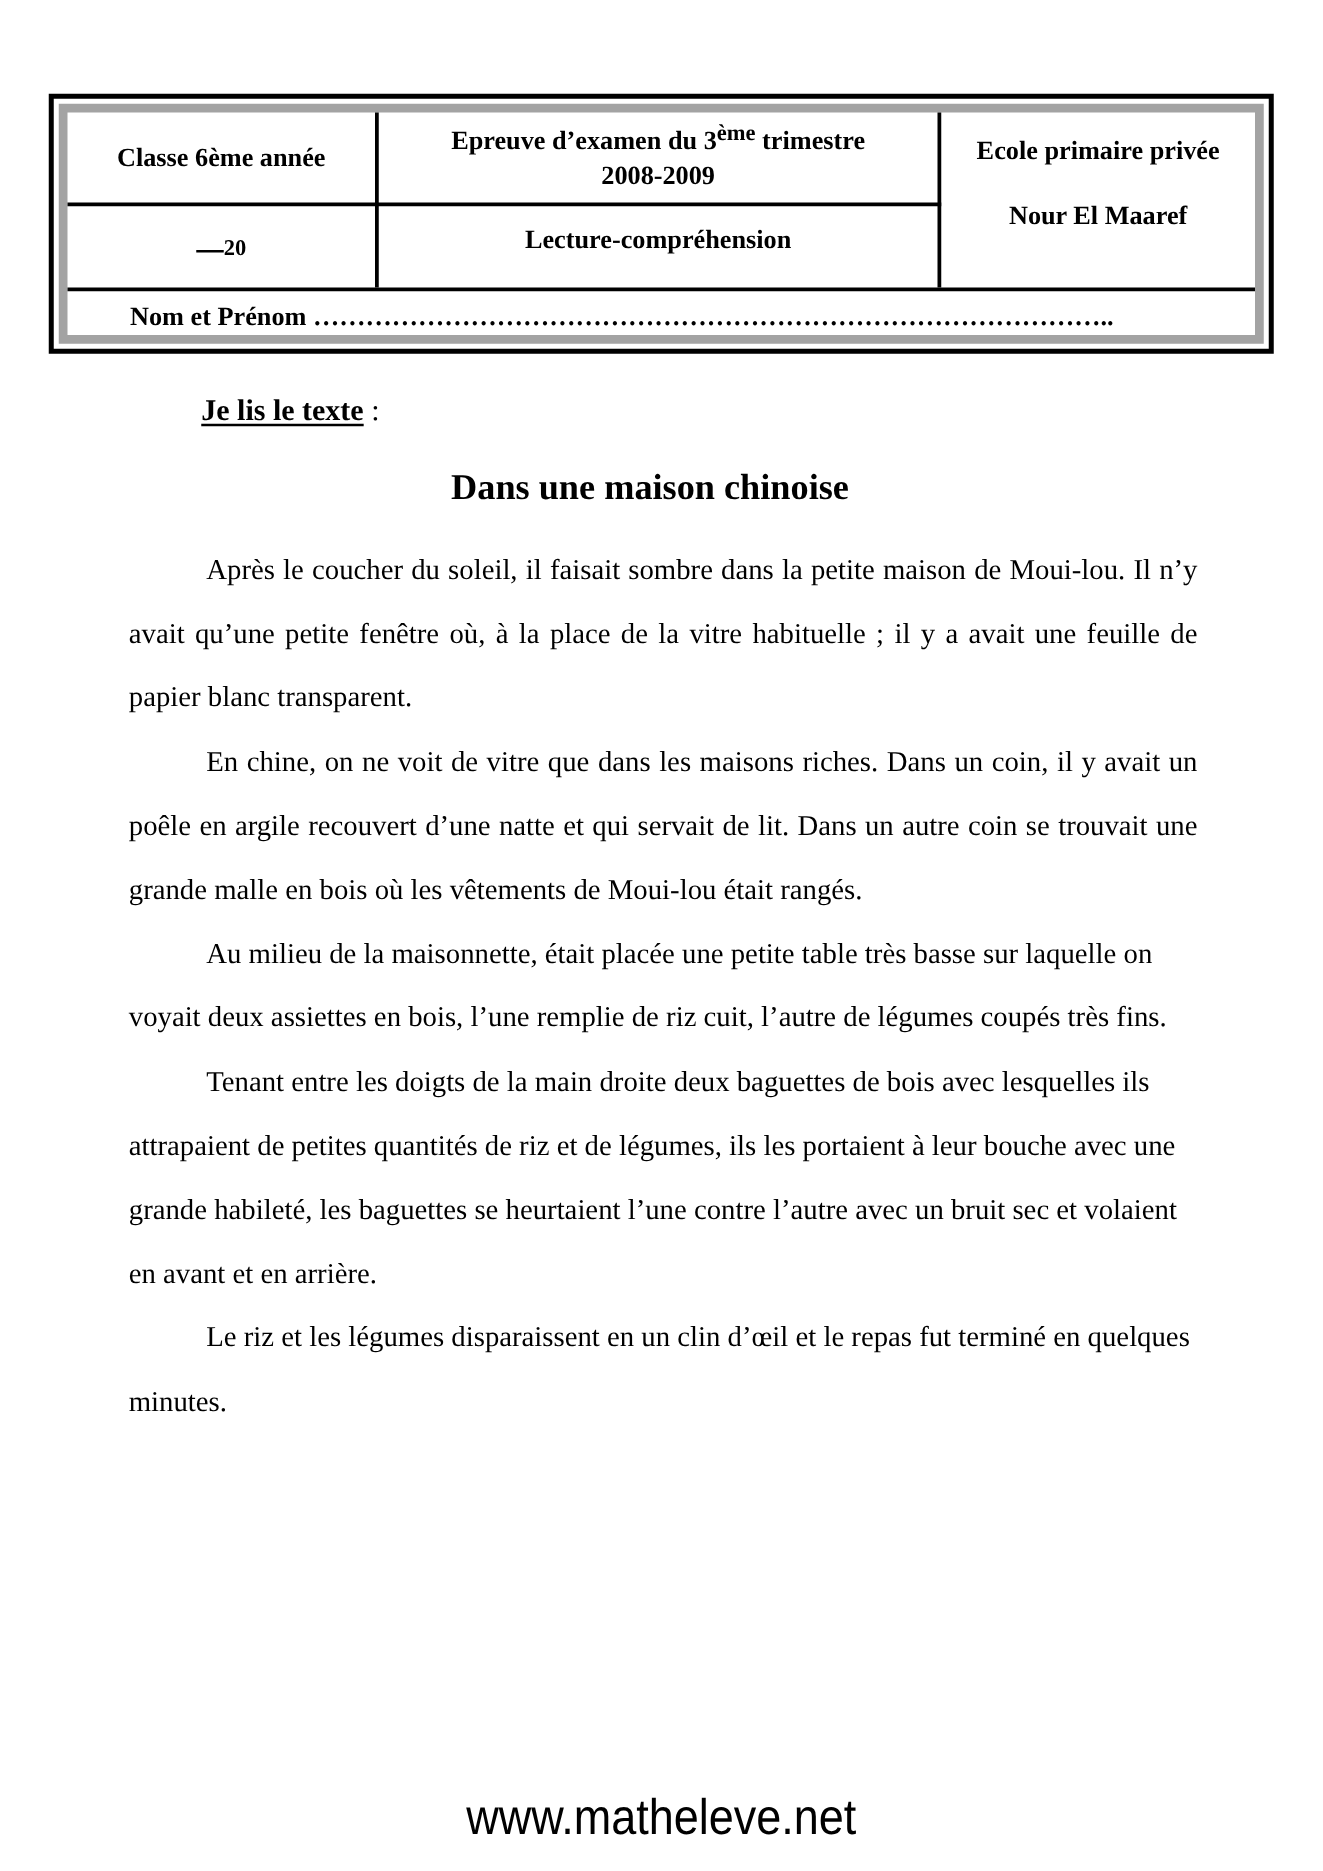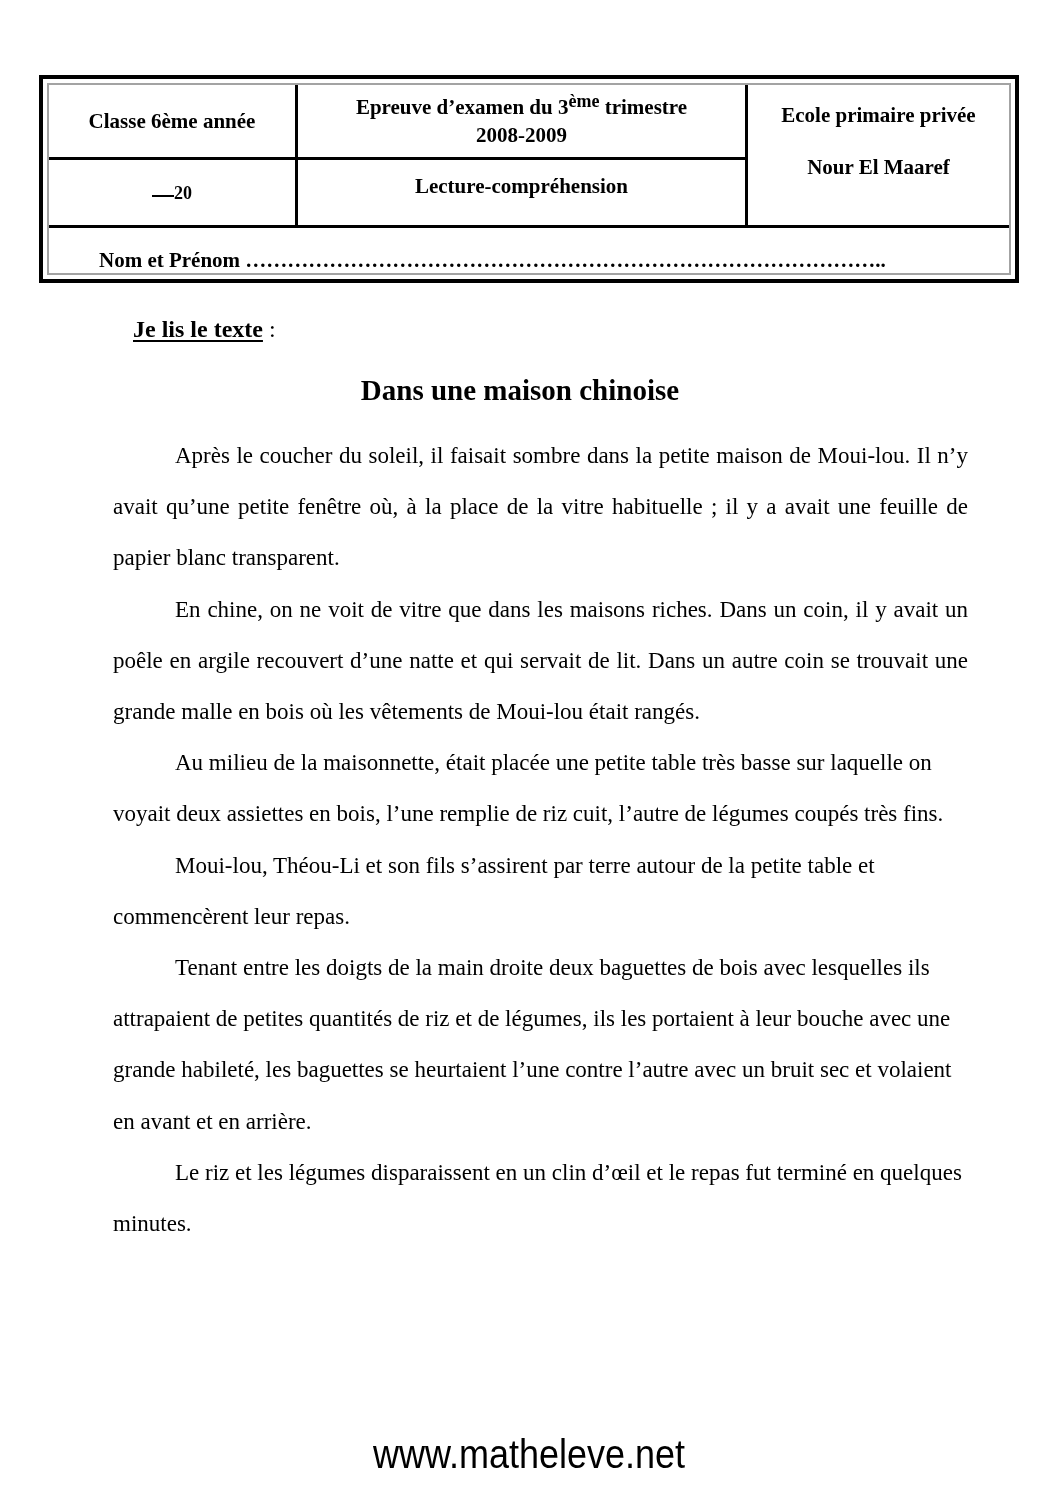--- a/index.html
+++ b/index.html
@@ -4,54 +4,54 @@
 <style>
   html, body { margin: 0; padding: 0; background: #ffffff; }
   body { width: 1058px; height: 1497px; position: relative; overflow: hidden; color: #000; font-family: "Liberation Serif", "DejaVu Serif", serif; }
 
   .header-box {
     position: absolute; left: 39px; top: 75px; width: 980px; height: 208px;
     border: 4px solid #000; box-sizing: border-box;
   }
   .header-inner {
     position: absolute; left: 4px; top: 4px; right: 4px; bottom: 4px;
-    border: 2px solid #a3a3a3; box-sizing: border-box;
+    border: 7px solid #a3a3a3; box-sizing: border-box;
   }
   .cell { position: absolute; box-sizing: border-box; display: flex; align-items: center; justify-content: center; text-align: center; font-weight: bold; font-size: 21px; line-height: 28px; }
   .vline { position: absolute; background: #000; width: 3px; }
   .hline { position: absolute; background: #000; height: 3px; }
 
   .c-classe { left: 0; top: 0; width: 246px; height: 72px; }
   .c-epreuve { left: 249px; top: 0; width: 447px; height: 72px; flex-direction: column; }
   .c-ecole { left: 699px; top: 0; right: 0; height: 140px; flex-direction: column; justify-content: flex-start; padding-top: 16px; }
   .c-ecole span { display: block; }
   .c-ecole .l2 { margin-top: 24px; }
   .c-note { left: 0; top: 75px; width: 246px; height: 65px; flex-direction: row; }
   .c-lecture { left: 249px; top: 75px; width: 447px; height: 83px; align-items: flex-start; padding-top: 12px; }
-  .c-nom { left: 0; top: 143px; right: 0; height: 44px; justify-content: flex-start; padding-left: 50px; align-items: center; padding-top: 20px; }
+  .c-nom { left: 0; top: 143px; right: 0; height: 44px; justify-content: flex-start; padding-left: 50px; align-items: flex-start; padding-top: 6px; }
 
   .score-line { width: 22px; height: 2px; background: #000; margin-bottom: 4px; margin-top: 10px; }
   .score-den { font-size: 18px; line-height: 20px; font-weight: bold; }
   sup { font-size: 18px; vertical-align: top; line-height: 16px; }
 
   .section-label {
     position: absolute; left: 133px; top: 316px; font-size: 24px; font-weight: bold;
     font-family: "Liberation Serif", serif;
   }
-  .section-label .u { text-decoration: underline; text-underline-offset: 3px; }
+  .section-label .u { text-decoration: underline; text-underline-offset: 3px; margin-left: 28px; }
   .section-label .colon { font-weight: normal; }
 
   .title {
     position: absolute; left: 0; width: 1040px; top: 374px; text-align: center;
     font-size: 29px; font-weight: bold;
   }
 
   .text-body {
     position: absolute; left: 103px; top: 430px; width: 855px;
-    font-size: 23px; line-height: 51.2px; margin-left: 10px;
+    font-size: 23px; line-height: 51.2px;
   }
   .para { margin: 0; text-indent: 62px; }
   .justify { text-align: justify; }
 
   .footer {
     position: absolute; left: 0; width: 1058px; top: 1432px; text-align: center;
     font-family: "Liberation Sans", "DejaVu Sans", sans-serif; font-size: 40px; color: #000;
     transform: scaleX(0.9);
   }
 </style>
@@ -91,18 +91,17 @@
 <div class="section-label">
   <span class="u">Je lis le texte</span><span class="colon"> :</span>
 </div>
 
 <div class="title">Dans une maison chinoise</div>
 
 <div class="text-body">
   <p class="para justify">Après le coucher du soleil, il faisait sombre dans la petite maison de Moui-lou. Il n’y avait qu’une petite fenêtre où, à la place de la vitre habituelle ; il y a avait une feuille de papier blanc transparent.</p>
   <p class="para justify">En chine, on ne voit de vitre que dans les maisons riches. Dans un coin, il y avait un poêle en argile recouvert d’une natte et qui servait de lit. Dans un autre coin se trouvait une grande malle en bois où les vêtements de Moui-lou était rangés.</p>
   <p class="para">Au milieu de la maisonnette, était placée une petite table très basse sur laquelle on voyait deux assiettes en bois, l’une remplie de riz cuit, l’autre de légumes coupés très fins.</p>
-  <p class="para">Moui-lou, Théou-Li et son fils s’assirent par terre autour de la petite table et commencèrent leur repas.</p>
   <p class="para">Tenant entre les doigts de la main droite deux baguettes de bois avec lesquelles ils attrapaient de petites quantités de riz et de légumes, ils les portaient à leur bouche avec une grande habileté, les baguettes se heurtaient l’une contre l’autre avec un bruit sec et volaient en avant et en arrière.</p>
   <p class="para">Le riz et les légumes disparaissent en un clin d’œil et le repas fut terminé en quelques minutes.</p>
 </div>
 
 <div class="footer">www.matheleve.net</div>
 
 </body></html>

